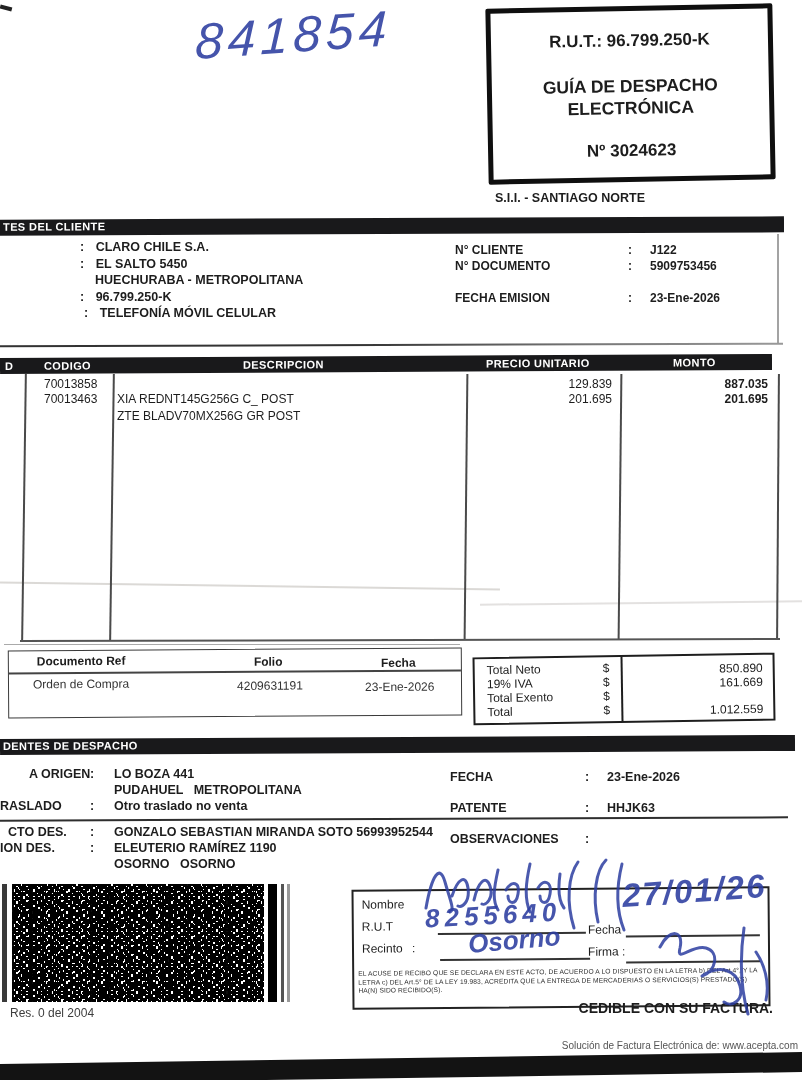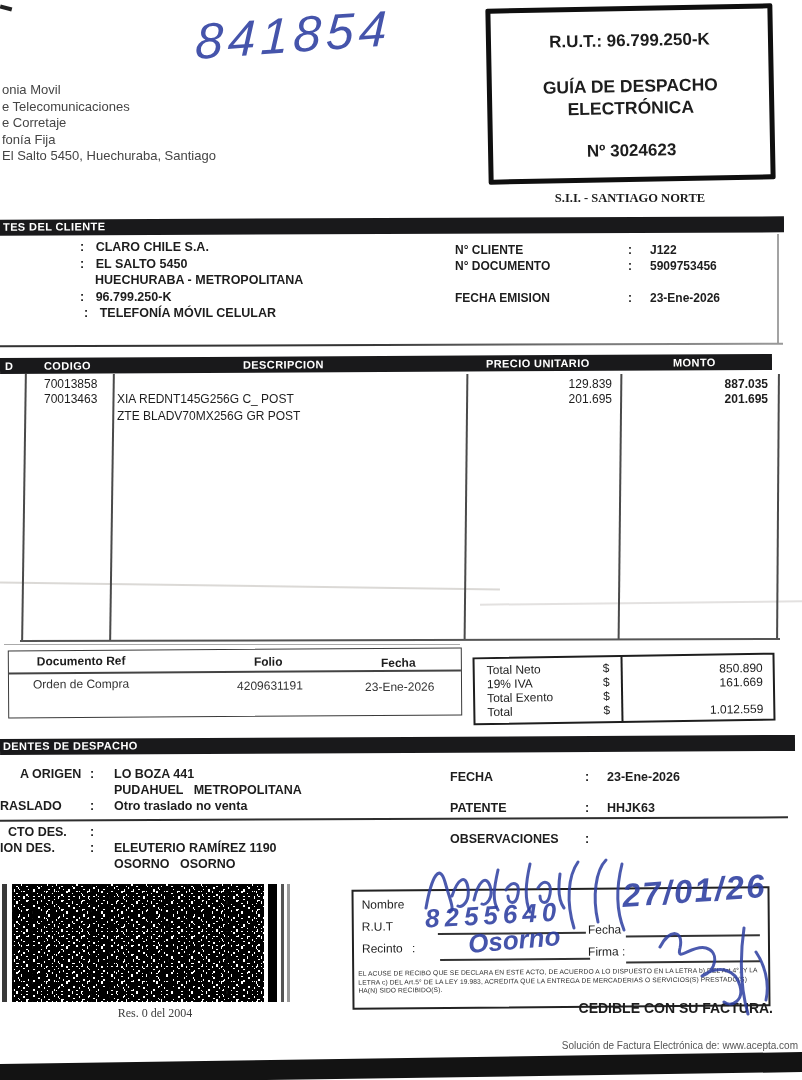--- a/index.html
+++ b/index.html
@@ -8,21 +8,21 @@
   .abs{position:absolute;}
   .b{font-weight:bold;}
   .bar{background:#19191b;color:#fff;font-size:11px;font-weight:bold;line-height:15.5px;letter-spacing:.4px;}
   .t12{font-size:12px;}
   .t125{font-size:12.5px;}
   .t13{font-size:13px;}
   .ink{color:#2c3da0;font-style:italic;opacity:.88;}
   .vline{background:#4a4a4a;width:1.5px;}
   .hline{background:#555;height:1.5px;}
   .right{text-align:right;}
-  .center{text-align:center;font-family:Liberation Serif, serif;}
+  .center{text-align:left;}
   .stamp{border:5px solid #0f0f0f;border-radius:2px;text-align:center;}
   .legal{font-size:6.7px;line-height:8.7px;color:#2f2f2f;letter-spacing:.1px;}
   .u{text-decoration:underline;}
   .bc-noise{position:absolute;top:0;bottom:0;
     background:
       repeating-linear-gradient(90deg,rgba(0,0,0,.95) 0 1.5px,rgba(0,0,0,0) 1.5px 19.5px),
       repeating-conic-gradient(#000 0% 25%,rgba(0,0,0,0) 0% 50%) 0px 0px/7px 5px,
       repeating-conic-gradient(#000 0% 25%,rgba(0,0,0,0) 0% 50%) 3px 2px/11px 7px,
       repeating-conic-gradient(#000 0% 25%,rgba(0,0,0,0) 0% 50%) 1px 3px/5px 9px;}
   .scrawl{stroke:#2c3da0;stroke-width:3;fill:none;stroke-linecap:round;stroke-linejoin:round;opacity:.85;}
@@ -31,27 +31,20 @@
 <body>
 
 <div class="page">
 
   <div class="abs" style="left:0;top:6px;width:12px;height:4px;background:#222;transform:rotate(15deg);"></div>
   <div class="abs" style="left:0;top:585px;width:500px;height:2px;background:rgba(175,170,165,.45);transform:rotate(.8deg);"></div>
   <div class="abs" style="left:480px;top:602px;width:322px;height:2px;background:rgba(175,170,165,.35);transform:rotate(-.6deg);"></div>
 
   <div class="abs ink" style="left:195px;top:6px;font-size:50px;letter-spacing:5px;transform:rotate(-4deg) skewX(-6deg);">841854</div>
 
-  <div class="abs t13" style="left:2px;top:82px;color:#454545;line-height:16.5px;">
-    <div>onia Movil</div>
-    <div>e Telecomunicaciones</div>
-    <div>e Corretaje</div>
-    <div>fonía Fija</div>
-    <div>El Salto 5450, Huechuraba, Santiago</div>
-  </div>
 
   <div class="abs stamp" style="left:487px;top:6px;width:277px;height:166px;transform:rotate(-1.1deg);">
     <div class="b" style="margin-top:20px;font-size:17px;">R.U.T.: 96.799.250-K</div>
     <div class="b" style="margin-top:24px;font-size:17.5px;line-height:22px;">
       <div>GUÍA DE DESPACHO</div>
       <div>ELECTRÓNICA</div>
     </div>
     <div class="b" style="margin-top:22px;font-size:17px;">Nº 3024623</div>
   </div>
   <div class="abs b center" style="left:495px;top:191px;width:270px;font-size:12.5px;">S.I.I. - SANTIAGO NORTE</div>
@@ -139,30 +132,31 @@
     <div class="abs t12 right" style="left:150px;top:6px;width:138px;">850.890</div>
     <div class="abs t12 right" style="left:150px;top:20px;width:138px;">161.669</div>
     <div class="abs t12 right" style="left:150px;top:34px;width:138px;"></div>
     <div class="abs t12 right" style="left:150px;top:47px;width:138px;">1.012.559</div>
   </div>
 
   <div class="abs bar" style="left:0;top:737px;width:795px;height:15.5px;transform:rotate(-.3deg);">
     <span style="padding-left:3px;">DENTES DE DESPACHO</span>
   </div>
 
-  <div class="abs b t125" style="left:0;top:767px;padding-left:20px;">A ORIGEN</div>
+  <div class="abs b t125" style="left:9px;top:767px;padding-left:20px;">A ORIGEN</div>
   <div class="abs b t125" style="left:90px;top:767px;">:</div>
   <div class="abs b t125" style="left:114px;top:767px;">LO BOZA 441</div>
   <div class="abs b t125" style="left:114px;top:783px;white-space:pre;">PUDAHUEL   METROPOLITANA</div>
   <div class="abs b t125" style="left:0;top:799px;">RASLADO</div>
   <div class="abs b t125" style="left:90px;top:799px;">:</div>
   <div class="abs b t125" style="left:114px;top:799px;">Otro traslado no venta</div>
   <div class="abs" style="left:0;top:818px;width:788px;height:2px;background:#2e2e2e;transform:rotate(-.25deg);"></div>
   <div class="abs b t125" style="left:8px;top:825px;">CTO DES.</div>
   <div class="abs b t125" style="left:90px;top:825px;">:</div>
+  <div class="abs b t125" style="left:114px;top:825px;">GONZALO SEBASTIAN MIRANDA SOTO 56993952544</div>
   <div class="abs b t125" style="left:0;top:841px;">ION DES.</div>
   <div class="abs b t125" style="left:90px;top:841px;">:</div>
   <div class="abs b t125" style="left:114px;top:841px;">ELEUTERIO RAMÍREZ 1190</div>
   <div class="abs b t125" style="left:114px;top:857px;white-space:pre;">OSORNO   OSORNO</div>
 
   <div class="abs b t125" style="left:450px;top:770px;">FECHA</div>
   <div class="abs b t125" style="left:585px;top:770px;">:</div>
   <div class="abs b t125" style="left:607px;top:770px;">23-Ene-2026</div>
   <div class="abs b t125" style="left:450px;top:801px;">PATENTE</div>
   <div class="abs b t125" style="left:585px;top:801px;">:</div>

